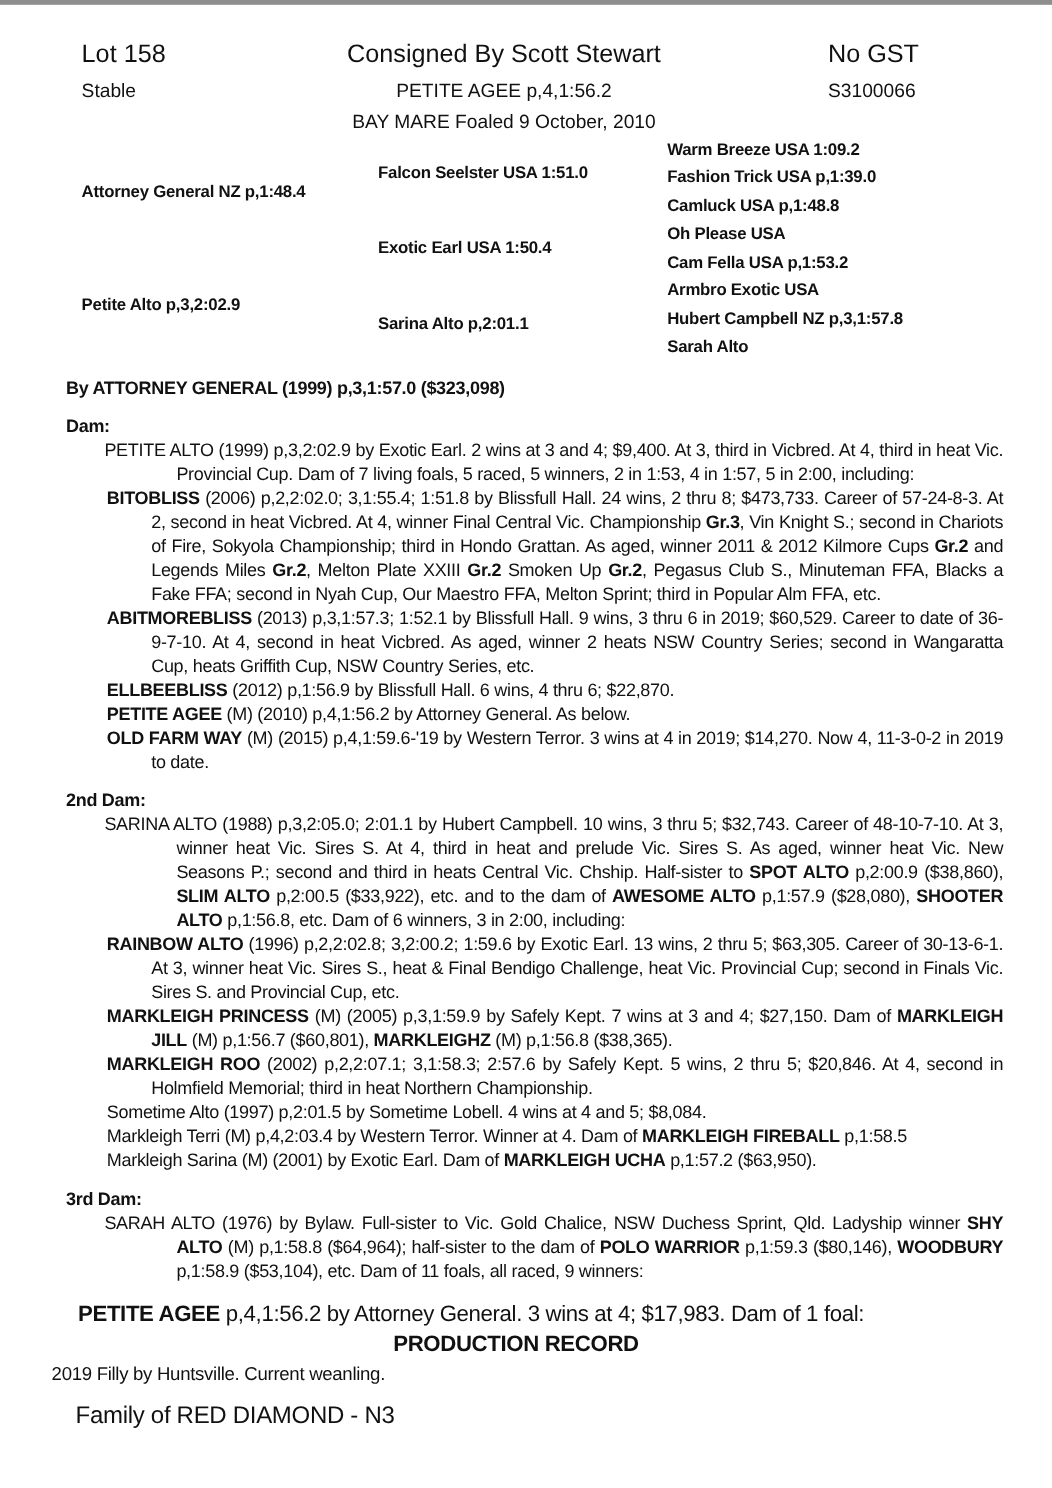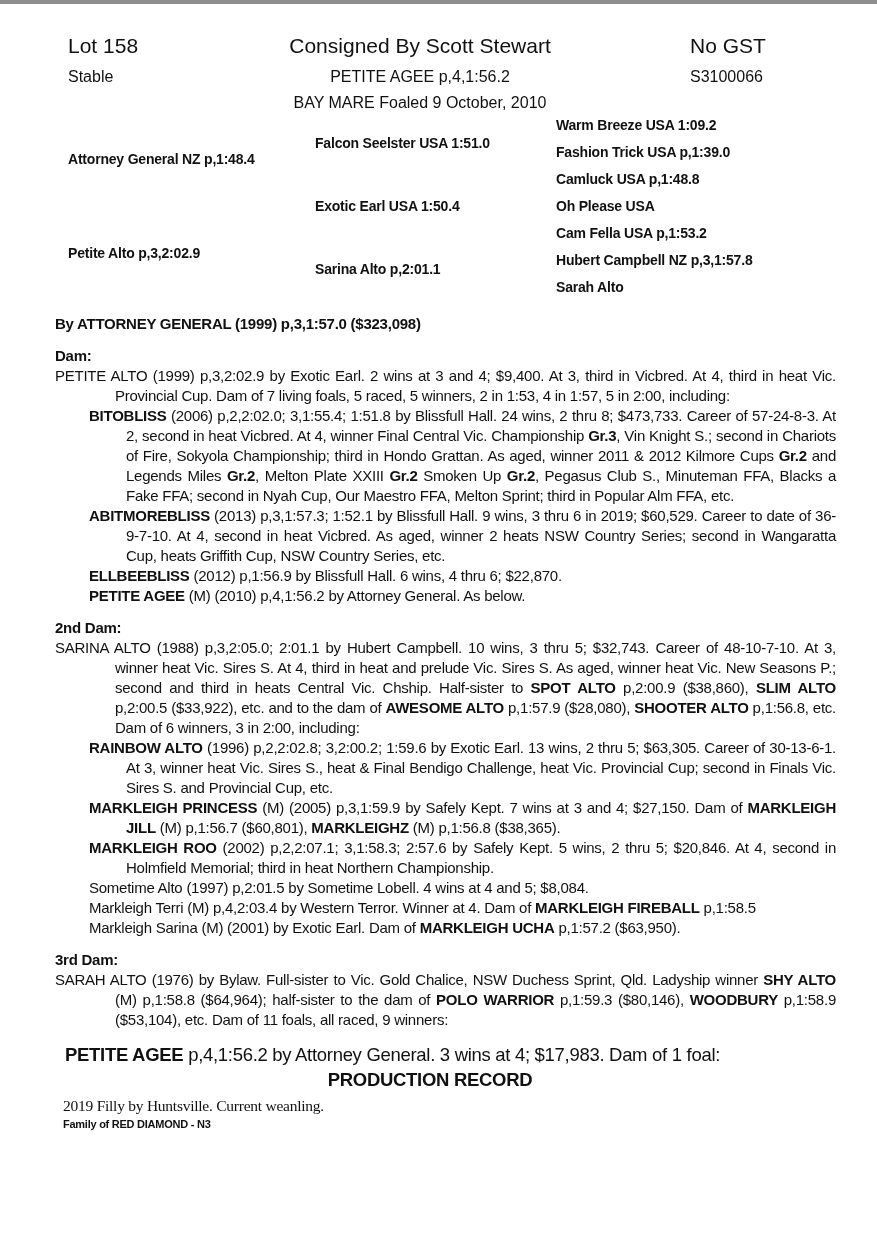--- a/index.html
+++ b/index.html
@@ -21,29 +21,29 @@
   .ped{position:relative;height:196px;font-weight:700;font-size:14px;letter-spacing:-0.2px;}
   .ped-col{position:absolute;top:4px;height:188px;display:flex;flex-direction:column;}
   .ped-col-1{left:68px;width:242px;}
   .ped-col-2{left:315px;width:236px;}
   .ped-col-3{left:556px;width:318px;}
   .ped-cell{flex:1 1 0;display:flex;align-items:center;white-space:nowrap;}
   
   .main{margin:0 41px 0 55px;font-size:15px;line-height:20px;letter-spacing:-0.25px;}
   .sire-line{font-weight:700;margin-top:10px;}
   .sec-heading{font-weight:700;margin-top:12px;}
-  .para{text-align:justify;}
+  .para{text-align:justify;margin-left:32px;}
   .para.l1{padding-left:60px;text-indent:-60px;}
   .para.l2{margin-left:34px;padding-left:37px;text-indent:-37px;}
   .bseg{font-weight:700;}
   
   .prod-intro{margin:14px 41px 0 65px;font-size:18.5px;letter-spacing:-0.3px;}
   .prod-record{width:860px;text-align:center;font-weight:700;font-size:18.5px;margin-top:3px;letter-spacing:-0.3px;}
-  .prod-entry{margin-left:63px;font-size:15.5px;margin-top:6px;letter-spacing:-0.25px;font-family:Liberation Serif, serif;}
-  .family-line{margin-left:63px;font-weight:700;font-size:11px;margin-top:3px;letter-spacing:-0.25px;}
+  .prod-entry{margin-left:43px;font-size:15.5px;margin-top:6px;letter-spacing:-0.25px;}
+  .family-line{margin-left:63px;font-weight:400;font-size:20px;margin-top:14px;letter-spacing:-0.25px;}
 </style>
 </head>
 <body>
 
 <div class="topbar"></div>
 
 <div class="hdr">
   <div class="h-cell h-left r1">Lot 158</div>
   <div class="h-cell h-center r1">Consigned By Scott Stewart</div>
   <div class="h-cell h-right r1">No GST</div>
@@ -83,37 +83,41 @@
       <div class="ped-cell">
         <span>Camluck USA p,1:48.8</span>
       </div>
       <div class="ped-cell">
         <span>Oh Please USA</span>
       </div>
       <div class="ped-cell">
         <span>Cam Fella USA p,1:53.2</span>
       </div>
       <div class="ped-cell">
+        <span>Armbro Exotic USA</span>
+      </div>
+      <div class="ped-cell">
         <span>Hubert Campbell NZ p,3,1:57.8</span>
       </div>
       <div class="ped-cell">
         <span>Sarah Alto</span>
       </div>
     </div>
 </div>
 
 <div class="main">
   <div class="sire-line">By ATTORNEY GENERAL (1999) p,3,1:57.0 ($323,098)</div>
   <div>
       <div class="sec-heading">Dam:</div>
       <div class="para l1"><span>PETITE ALTO (1999) p,3,2:02.9 by Exotic Earl. 2 wins at 3 and 4; $9,400. At 3, third in Vicbred. At 4, third in heat Vic. Provincial Cup. Dam of 7 living foals, 5 raced, 5 winners, 2 in 1:53, 4 in 1:57, 5 in 2:00, including:</span></div>
       <div class="para l2"><span class="bseg">BITOBLISS</span><span> (2006) p,2,2:02.0; 3,1:55.4; 1:51.8 by Blissfull Hall. 24 wins, 2 thru 8; $473,733. Career of 57-24-8-3. At 2, second in heat Vicbred. At 4, winner Final Central Vic. Championship </span><span class="bseg">Gr.3</span><span>, Vin Knight S.; second in Chariots of Fire, Sokyola Championship; third in Hondo Grattan. As aged, winner 2011 &amp; 2012 Kilmore Cups </span><span class="bseg">Gr.2</span><span> and Legends Miles </span><span class="bseg">Gr.2</span><span>, Melton Plate XXIII </span><span class="bseg">Gr.2</span><span> Smoken Up </span><span class="bseg">Gr.2</span><span>, Pegasus Club S., Minuteman FFA, Blacks a Fake FFA; second in Nyah Cup, Our Maestro FFA, Melton Sprint; third in Popular Alm FFA, etc.</span></div>
       <div class="para l2"><span class="bseg">ABITMOREBLISS</span><span> (2013) p,3,1:57.3; 1:52.1 by Blissfull Hall. 9 wins, 3 thru 6 in 2019; $60,529. Career to date of 36-9-7-10. At 4, second in heat Vicbred. As aged, winner 2 heats NSW Country Series; second in Wangaratta Cup, heats Griffith Cup, NSW Country Series, etc.</span></div>
       <div class="para l2"><span class="bseg">ELLBEEBLISS</span><span> (2012) p,1:56.9 by Blissfull Hall. 6 wins, 4 thru 6; $22,870.</span></div>
       <div class="para l2"><span class="bseg">PETITE AGEE</span><span> (M) (2010) p,4,1:56.2 by Attorney General. As below.</span></div>
+      <div class="para l2"><span class="bseg">OLD FARM WAY</span><span> (M) (2015) p,4,1:59.6-'19 by Western Terror. 3 wins at 4 in 2019; $14,270. Now 4, 11-3-0-2 in 2019 to date.</span></div>
       <div class="sec-heading">2nd Dam:</div>
       <div class="para l1"><span>SARINA ALTO (1988) p,3,2:05.0; 2:01.1 by Hubert Campbell. 10 wins, 3 thru 5; $32,743. Career of 48-10-7-10. At 3, winner heat Vic. Sires S. At 4, third in heat and prelude Vic. Sires S. As aged, winner heat Vic. New Seasons P.; second and third in heats Central Vic. Chship. Half-sister to </span><span class="bseg">SPOT ALTO</span><span> p,2:00.9 ($38,860), </span><span class="bseg">SLIM ALTO</span><span> p,2:00.5 ($33,922), etc. and to the dam of </span><span class="bseg">AWESOME ALTO</span><span> p,1:57.9 ($28,080), </span><span class="bseg">SHOOTER ALTO</span><span> p,1:56.8, etc. Dam of 6 winners, 3 in 2:00, including:</span></div>
       <div class="para l2"><span class="bseg">RAINBOW ALTO</span><span> (1996) p,2,2:02.8; 3,2:00.2; 1:59.6 by Exotic Earl. 13 wins, 2 thru 5; $63,305. Career of 30-13-6-1. At 3, winner heat Vic. Sires S., heat &amp; Final Bendigo Challenge, heat Vic. Provincial Cup; second in Finals Vic. Sires S. and Provincial Cup, etc.</span></div>
       <div class="para l2"><span class="bseg">MARKLEIGH PRINCESS</span><span> (M) (2005) p,3,1:59.9 by Safely Kept. 7 wins at 3 and 4; $27,150. Dam of </span><span class="bseg">MARKLEIGH JILL</span><span> (M) p,1:56.7 ($60,801), </span><span class="bseg">MARKLEIGHZ</span><span> (M) p,1:56.8 ($38,365).</span></div>
       <div class="para l2"><span class="bseg">MARKLEIGH ROO</span><span> (2002) p,2,2:07.1; 3,1:58.3; 2:57.6 by Safely Kept. 5 wins, 2 thru 5; $20,846. At 4, second in Holmfield Memorial; third in heat Northern Championship.</span></div>
       <div class="para l2"><span>Sometime Alto (1997) p,2:01.5 by Sometime Lobell. 4 wins at 4 and 5; $8,084.</span></div>
       <div class="para l2"><span>Markleigh Terri (M) p,4,2:03.4 by Western Terror. Winner at 4. Dam of </span><span class="bseg">MARKLEIGH FIREBALL</span><span> p,1:58.5</span></div>
       <div class="para l2"><span>Markleigh Sarina (M) (2001) by Exotic Earl. Dam of </span><span class="bseg">MARKLEIGH UCHA</span><span> p,1:57.2 ($63,950).</span></div>
       <div class="sec-heading">3rd Dam:</div>
       <div class="para l1"><span>SARAH ALTO (1976) by Bylaw. Full-sister to Vic. Gold Chalice, NSW Duchess Sprint, Qld. Ladyship winner </span><span class="bseg">SHY ALTO</span><span> (M) p,1:58.8 ($64,964); half-sister to the dam of </span><span class="bseg">POLO WARRIOR</span><span> p,1:59.3 ($80,146), </span><span class="bseg">WOODBURY</span><span> p,1:58.9 ($53,104), etc. Dam of 11 foals, all raced, 9 winners:</span></div>

